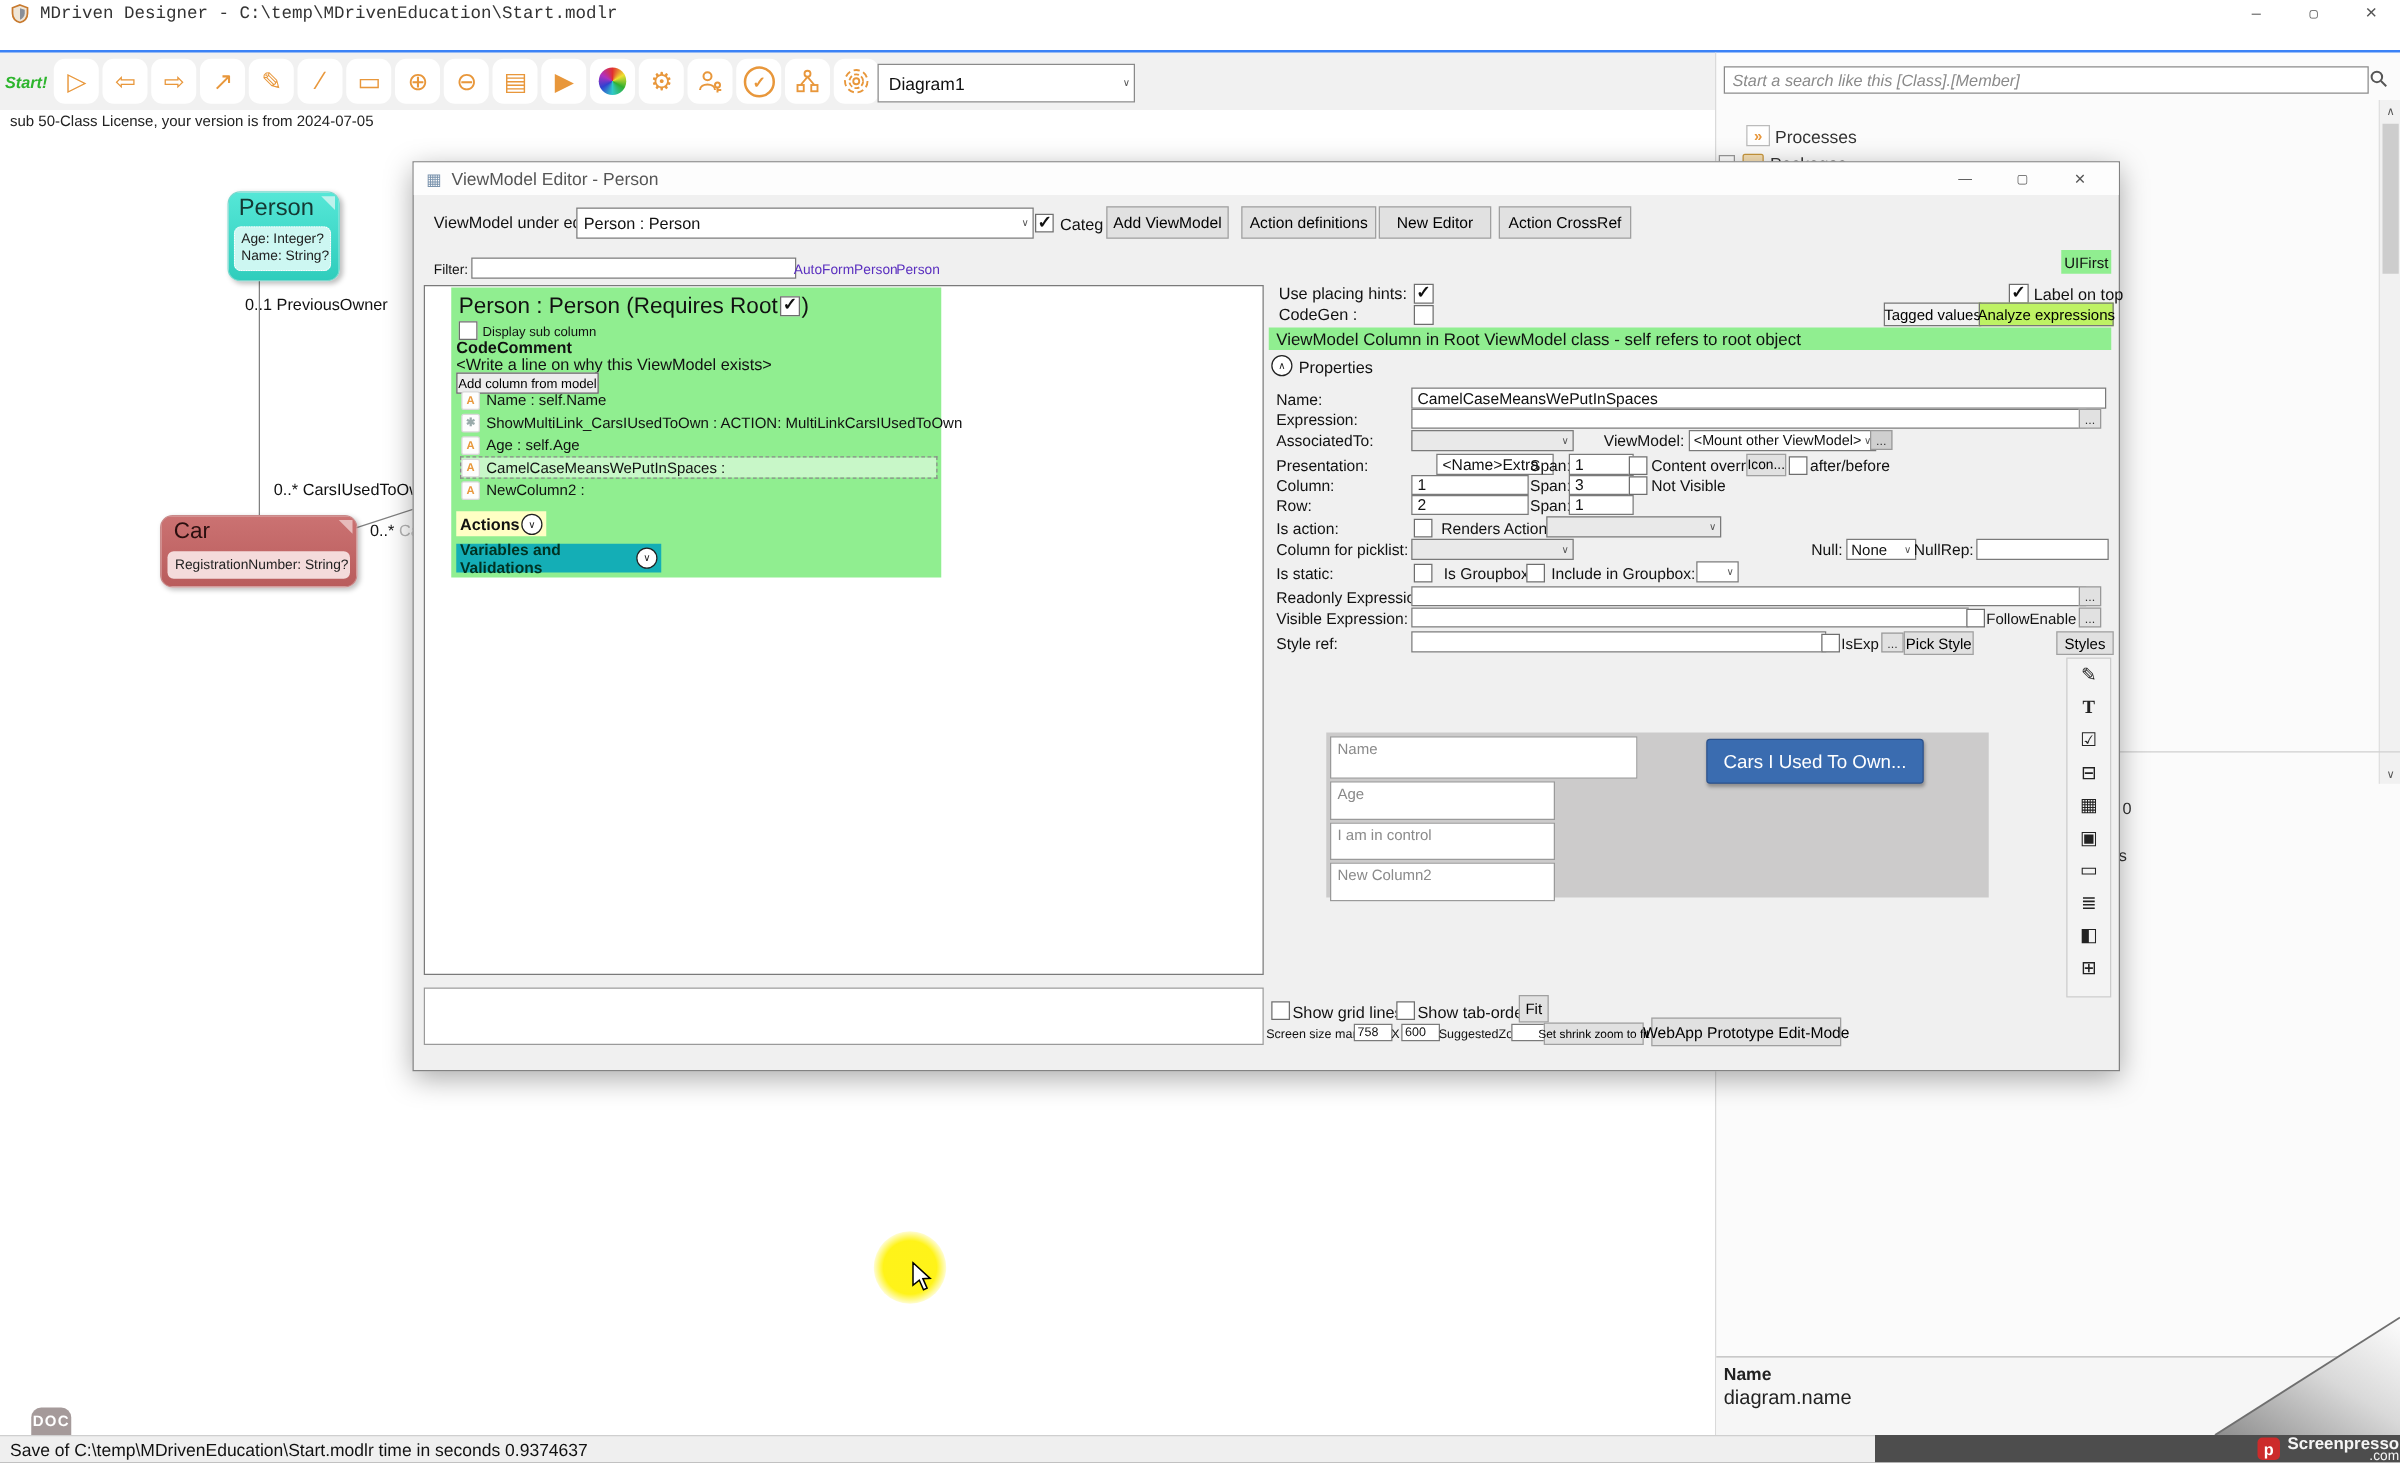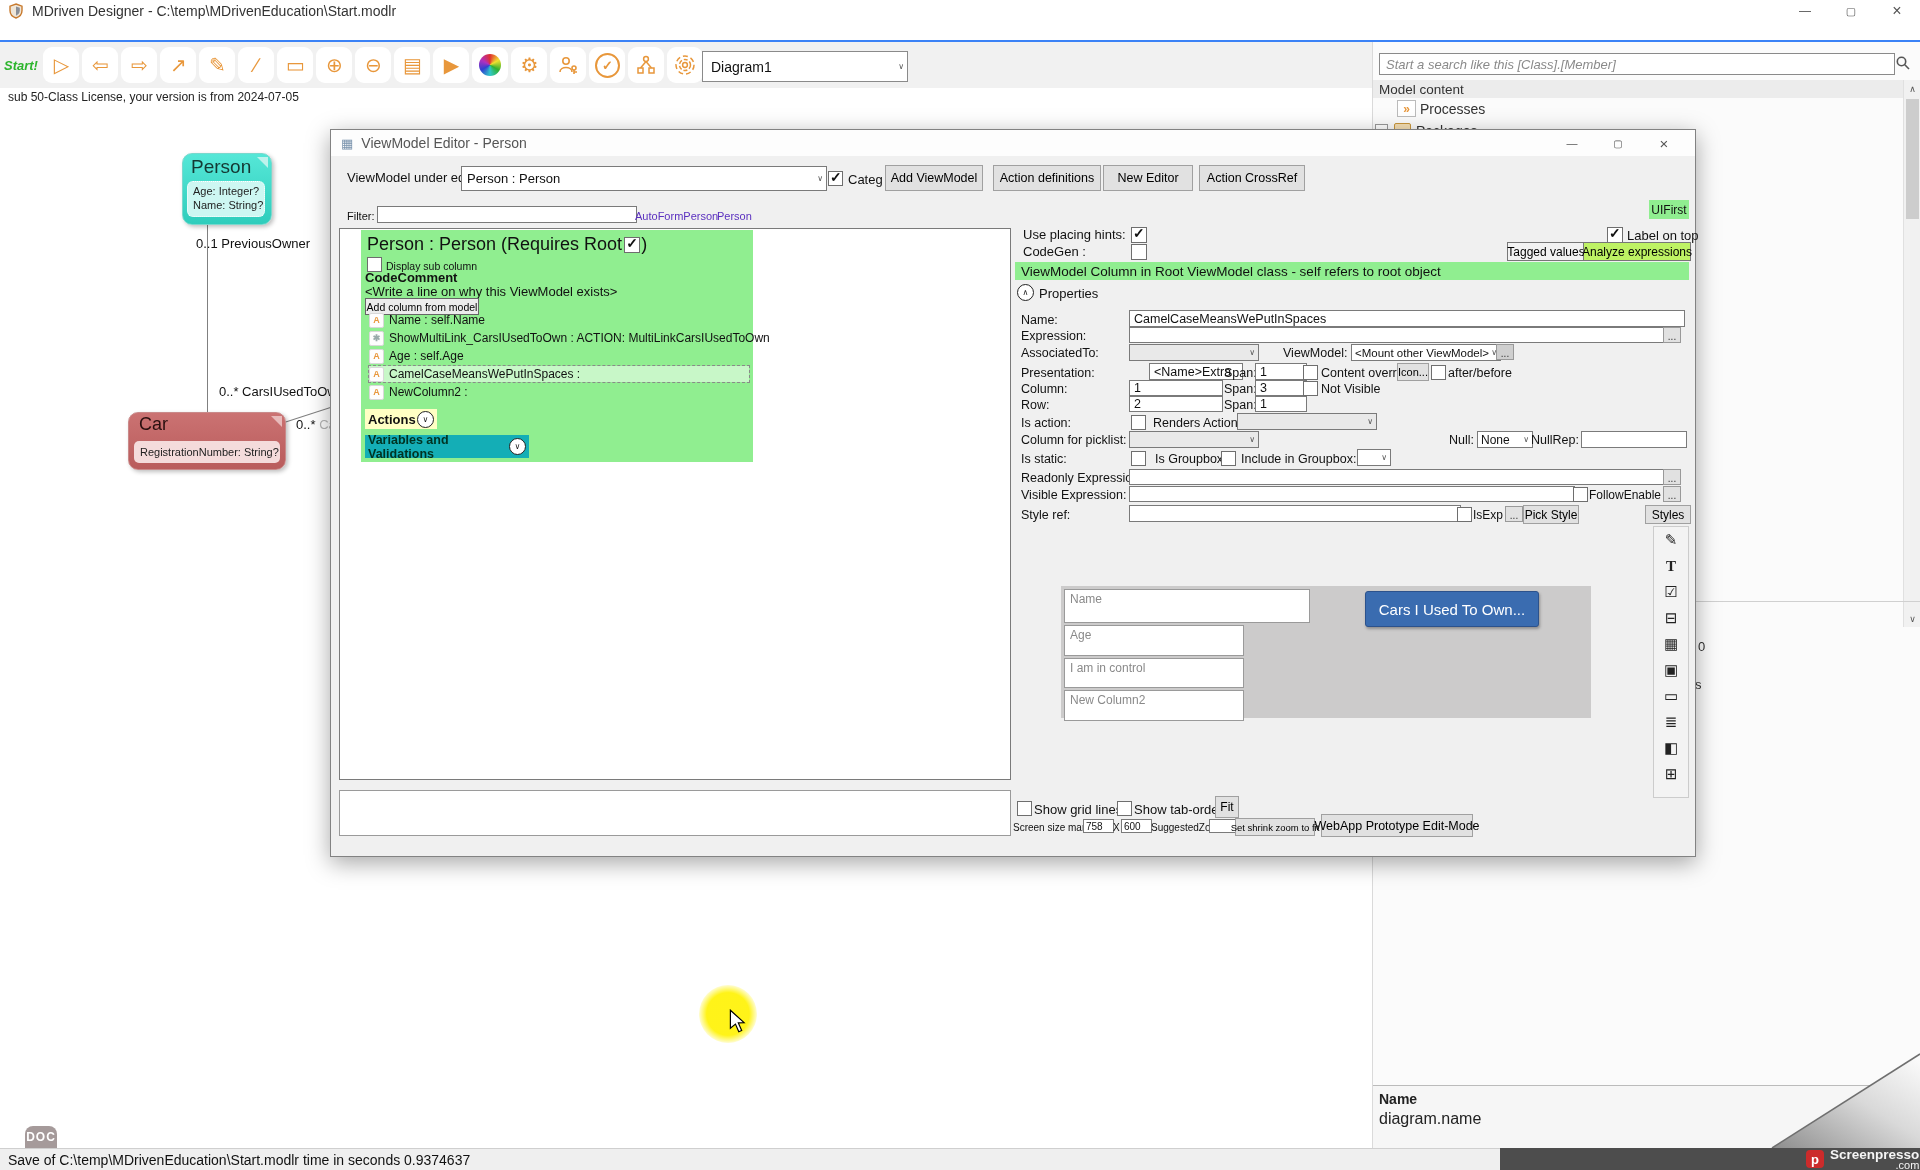--- a/index.html
+++ b/index.html
@@ -36,21 +36,21 @@
   .pvfield{position:absolute;background:#fff;border:1px solid #9a9a9a;font-size:12px;color:#8a8a8a;
            padding:2px 0 0 5px;box-sizing:border-box;}
   .vicon{width:34px;height:26px;display:flex;align-items:center;justify-content:center;font-size:15px;color:#222;}
   .winbtn{width:46px;height:100%;display:flex;align-items:center;justify-content:center;color:#555;}
 </style>
 </head>
 <body>
 
 <div id="screen">
 
-  <div class="a f" style="left:0;top:0;width:1920px;height:40px;background:#fff;">
+  <div class="a f" style="left:0;top:0;width:1920px;height:40px;background:#fff;font-family:Liberation Mono, monospace;">
     <svg class="a" style="left:8px;top:3px;" width="16" height="16" viewBox="0 0 16 16">
       <path d="M8 1 L14 3.2 V7.5 C14 11.5 11 14 8 15 C5 14 2 11.5 2 7.5 V3.2 Z" fill="#efe6d8" stroke="#c87a2e" stroke-width="1.4"></path>
       <path d="M8 3.5 L11.8 4.8 V7.6 C11.8 10.2 10 11.9 8 12.7 Z" fill="#8a8f98"></path>
     </svg>
     <span class="a nw" style="left:32px;top:3px;font-size:14px;color:#333;">MDriven Designer - C:\temp\MDrivenEducation\Start.modlr</span>
     <div class="a f" style="right:0;top:0;height:22px;">
       <span class="winbtn" style="font-size:12px;">—</span>
       <span class="winbtn" style="font-size:11px;">▢</span>
       <span class="winbtn" style="font-size:16px;">×</span>
     </div>
@@ -165,23 +165,20 @@
   </svg>
 
   <div class="a" style="left:1372px;top:42px;width:548px;height:1106px;background:#fbfbfb;border-left:1px solid #dadada;box-sizing:border-box;">
     <div class="a f" style="left:6px;top:11px;width:508px;height:20px;background:#fff;border:1px solid #8a8a8a;padding-left:6px;font-size:13px;font-style:italic;color:#8a8a8a;">
       <span class="nw">Start a search like this [Class].[Member]</span>
     </div>
     <svg class="a" style="left:522px;top:13px;" width="16" height="16" viewBox="0 0 16 16" fill="none" stroke="#555" stroke-width="1.6">
       <circle cx="6.5" cy="6.5" r="4.2"></circle>
         <path d="M9.8 9.8 L14 14"></path>
     </svg>
-    <div class="a f" style="left:0;top:38px;width:548px;height:18px;background:#ececec;padding-left:6px;font-size:13.5px;color:#333;box-sizing:border-box;">
-      <span>Model content</span>
-    </div>
     <div class="a f" style="left:0;top:56px;width:530px;height:21px;">
       <span class="f" style="margin-left:24px;width:17px;height:15px;background:#fff;border:1px solid #bbb;justify-content:center;font-weight:bold;color:#E8973B;font-size:12px;">»</span>
       <span style="margin-left:4px;font-size:14px;color:#333;">Processes</span>
     </div>
     <div class="a f" style="left:0;top:78px;width:530px;height:21px;">
       <span class="f" style="margin-left:2px;width:11px;height:11px;background:#fff;border:1px solid #999;justify-content:center;font-size:9px;color:#333;">−</span>
       <span style="margin-left:6px;width:15px;height:14px;background:#f5deb3;border:1px solid #c8963c;border-radius:2px;"></span>
       <span style="margin-left:5px;font-size:14px;color:#333;">Packages</span>
     </div>
 

